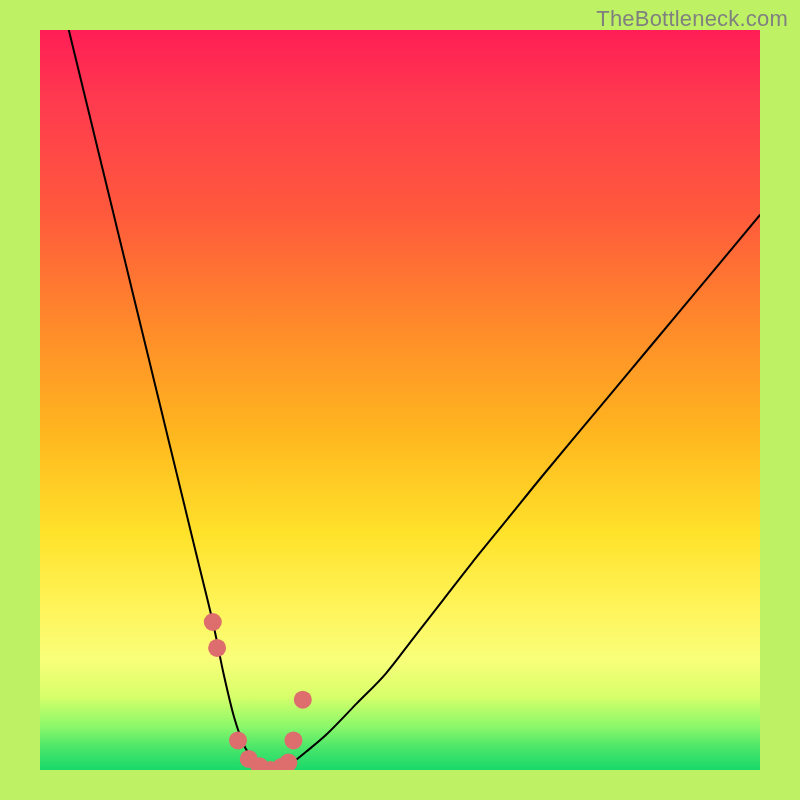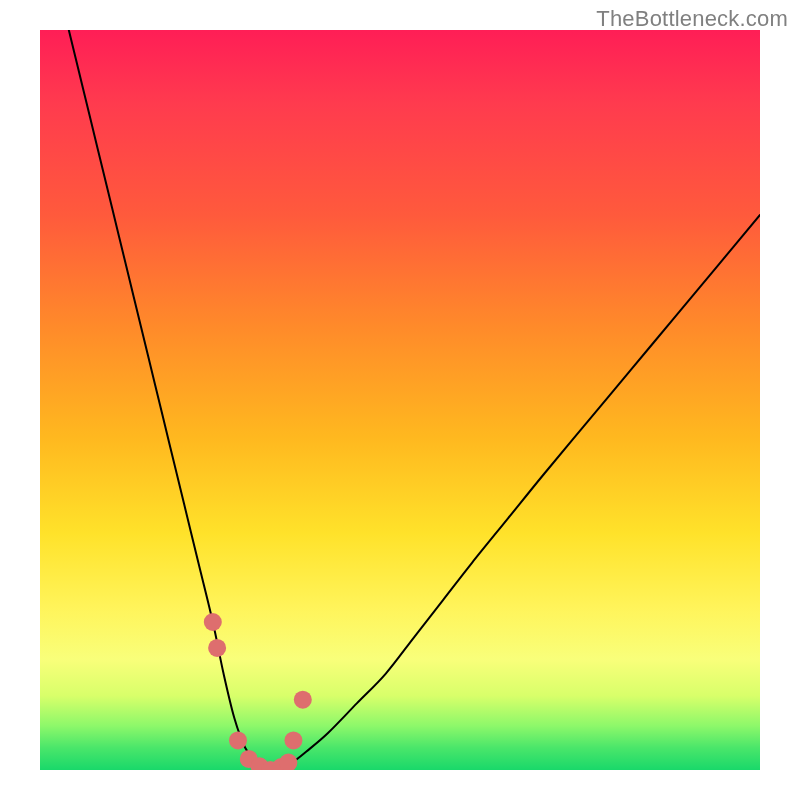--- a/index.html
+++ b/index.html
@@ -10,21 +10,21 @@
     background: #000;
     overflow: hidden;
     font-family: Arial, Helvetica, sans-serif;
   }
   .frame {
     position: absolute;
     left: 0;
     top: 0;
     width: 800px;
     height: 800px;
-    background: #ffffff;
+    background: #bef264;
   }
   .plot {
     position: absolute;
     left: 40px;
     top: 30px;
     width: 720px;
     height: 740px;
     
     background: linear-gradient(
       to bottom,

